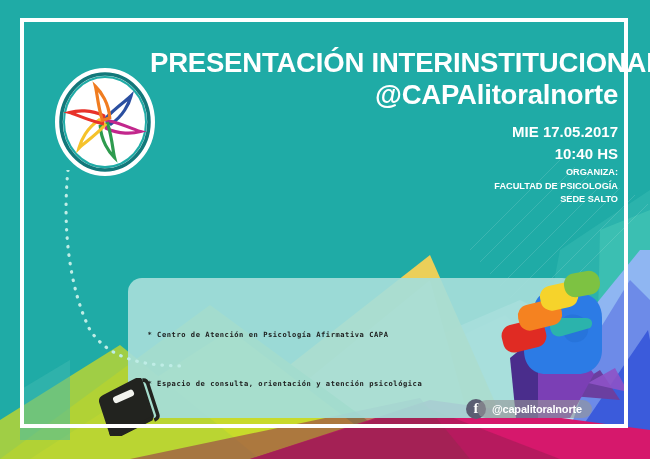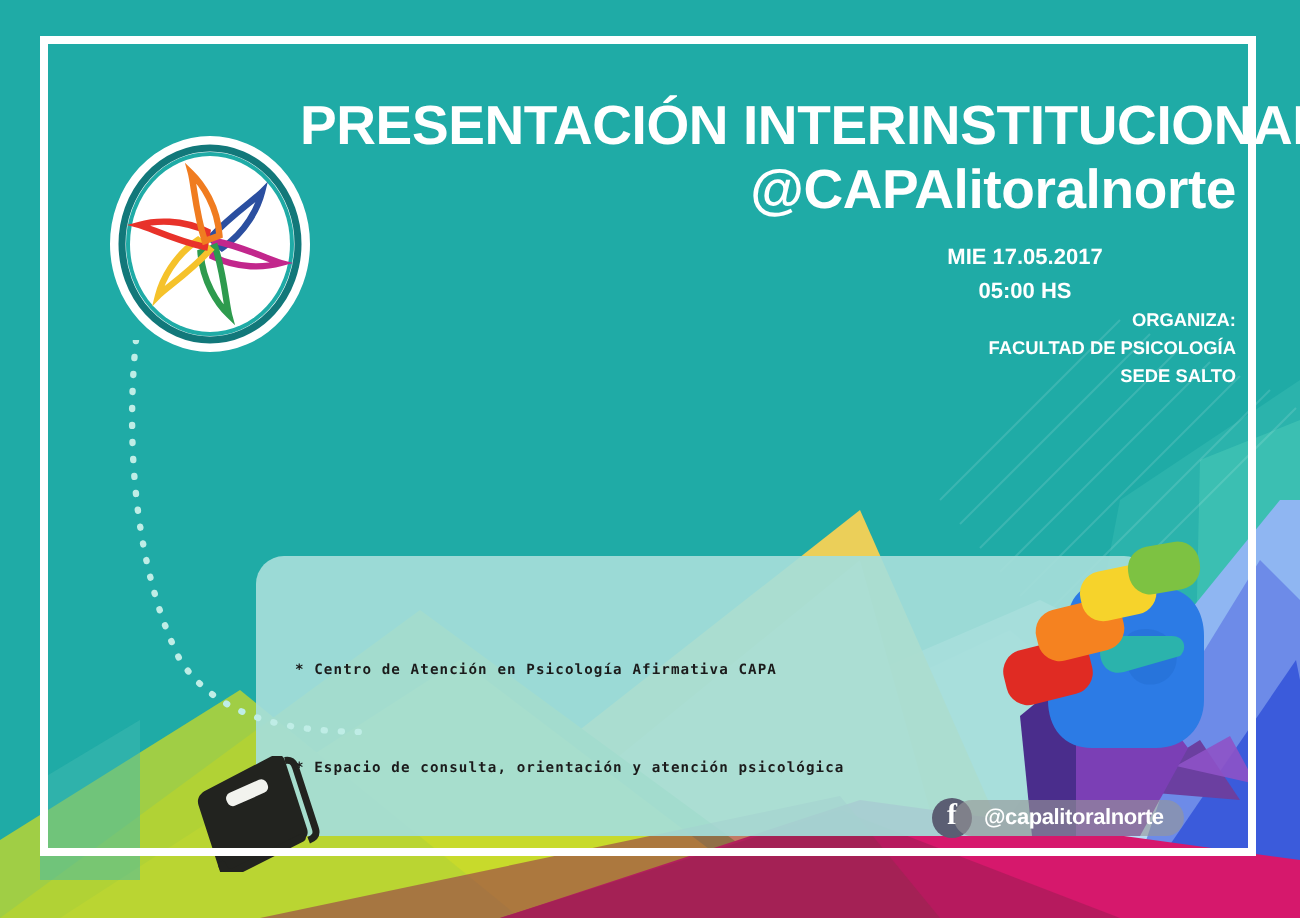--- a/index.html
+++ b/index.html
@@ -42,22 +42,22 @@
   }
   #title-main {
     font-size:27.5px; font-weight:bold; letter-spacing:-0.2px;
     line-height:1.12; white-space:nowrap;
   }
   #title-handle {
     font-size:27.5px; font-weight:bold; letter-spacing:-0.2px;
     line-height:1.15;
   }
   #when-where {
-    margin-top:11px; text-align:center; padding-left:257px;
-    font-size:11px; font-weight:bold; line-height:1.47; color:#ffffff;
+    margin-top:11px; text-align:right; padding-left:257px;
+    font-size:15px; font-weight:bold; line-height:1.47; color:#ffffff;
   }
   #organiza {
     margin-top:0; text-align:right;
     font-size:9.2px; font-weight:bold; line-height:1.52; color:#ffffff;
   }
 
   
   #panel {
     position:absolute; left:128px; top:278px; width:448px; height:140px;
     background:rgba(165,222,217,0.93);
@@ -189,21 +189,21 @@
 
   <svg id="trail" viewBox="0 0 180 200">
     <path d="M8,0 C2,60 10,120 30,160 C50,190 85,196 125,196" fill="none" stroke="#BFEDE6" stroke-width="3.2" stroke-linecap="round" stroke-dasharray="0.5 8"></path>
   </svg>
 
   <div id="headline">
     <div id="title-main">PRESENTACIÓN INTERINSTITUCIONAL</div>
     <div id="title-handle">@CAPAlitoralnorte</div>
     <div id="when-where">
       <div>MIE 17.05.2017</div>
-      <div>05:00 HS</div>
+      <div>10:40 HS</div>
     </div>
     <div id="organiza">
       <div>ORGANIZA:</div>
       <div>FACULTAD DE PSICOLOGÍA</div>
       <div>SEDE SALTO</div>
     </div>
   </div>
 
   <div id="panel"></div>
   <div id="panel-text">

